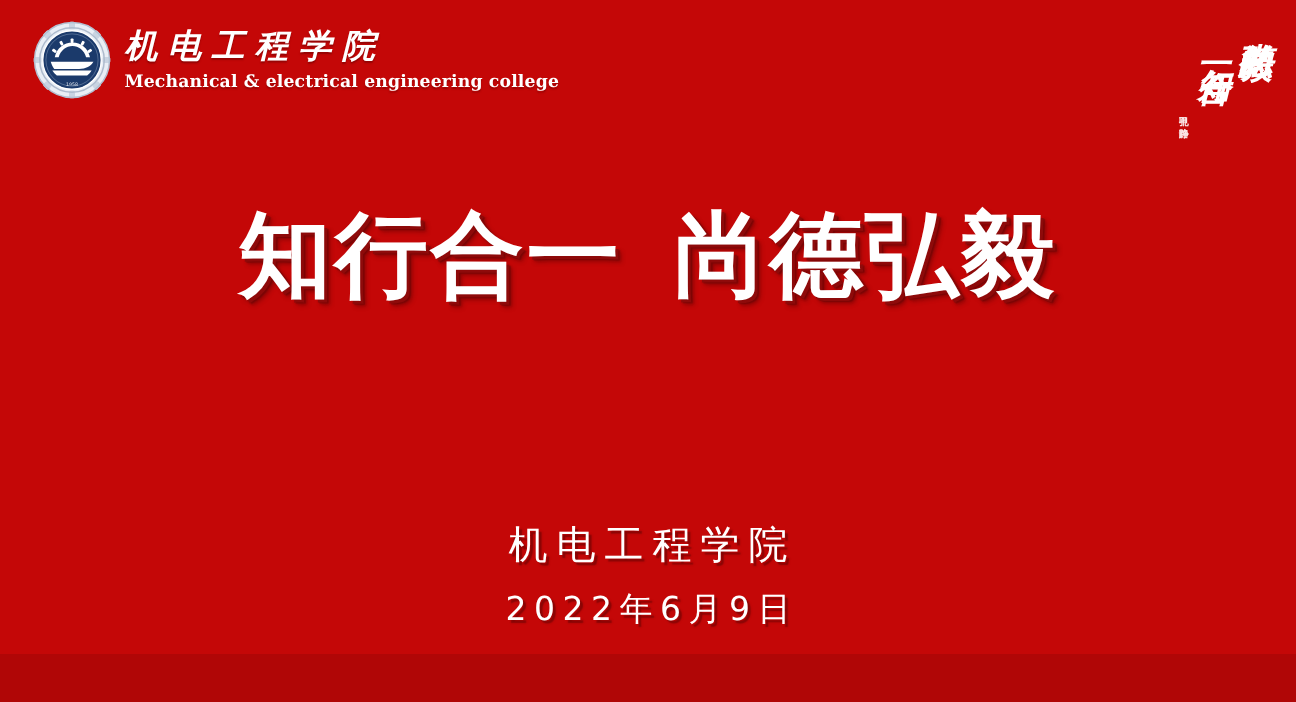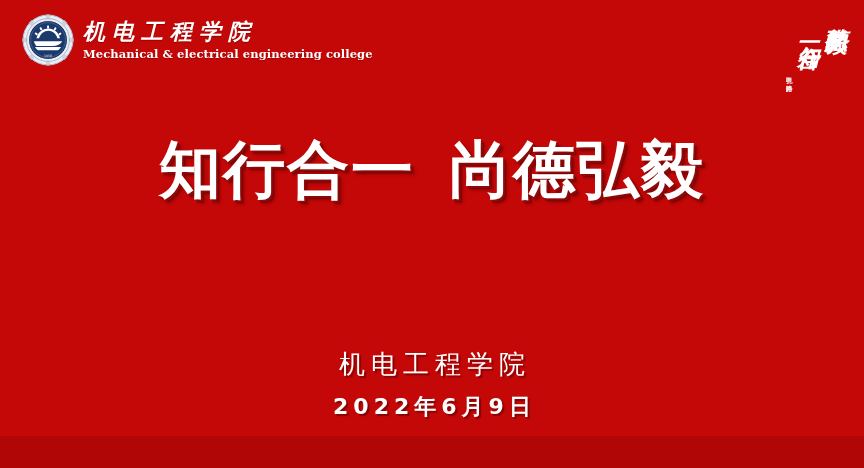--- a/index.html
+++ b/index.html
@@ -160,21 +160,21 @@
     letter-spacing: 6px;
     line-height: 1.25;
     white-space: nowrap;
     text-indent: 6px;
     text-shadow: 2px 2px 1px rgba(95,4,4,.6);
   }
   .date {
     margin-top: 12px;
     font-family: "DejaVu Sans", "Liberation Sans", sans-serif;
     font-size: 22px;
-    font-weight: 700;
+    font-weight: 400;
     color: #ffffff;
     letter-spacing: 5px;
     line-height: 1.25;
     white-space: nowrap;
     text-indent: 5px;
     text-shadow: 2px 2px 1px rgba(95,4,4,.6);
   }
 </style>
 </head>
 <body>

